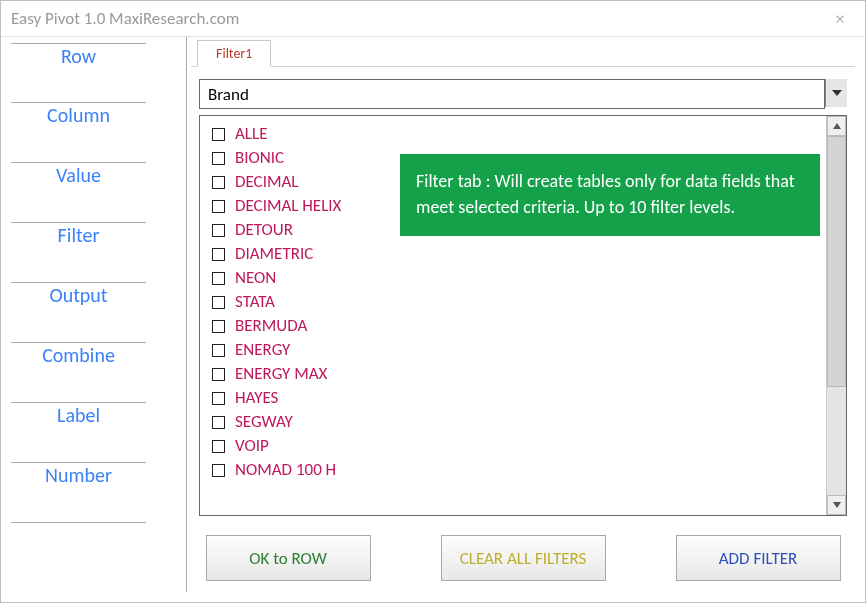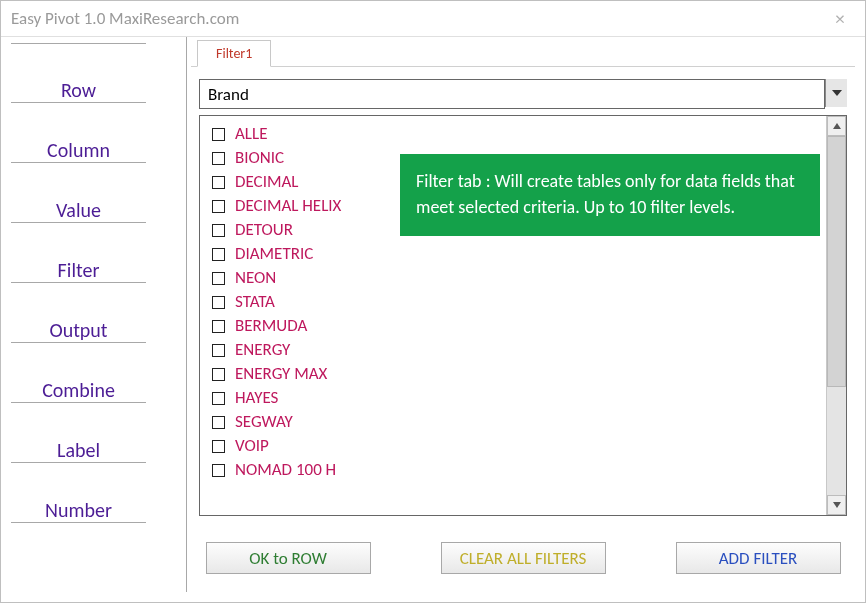--- a/index.html
+++ b/index.html
@@ -44,24 +44,24 @@
 }
 .sidebar {
   width: 135px;
   display: flex;
   flex-direction: column;
   padding-top: 6px;
 }
 .side-tab {
   height: 60px;
   display: flex;
-  align-items: flex-end;
+  align-items: flex-start;
   justify-content: center;
   font-size: 20px;
-  color: #4c1d95;
+  color: #3b82f6;
   border-bottom: 1px solid #a8a8a8;
   cursor: pointer;
   background: #fff;
 }
 .side-tab:first-child { border-top: 1px solid #a8a8a8; }
 .main {
   flex: 1;
   display: flex;
   flex-direction: column;
   border-left: 1px solid #a8a8a8;
@@ -184,21 +184,21 @@
 .buttons {
   height: 62px;
   display: flex;
   align-items: center;
   justify-content: center;
   gap: 70px;
   padding-top: 10px;
 }
 .action-btn {
   min-width: 165px;
-  height: 32px;
+  height: 46px;
   border: 1px solid #a8a8a8;
   background: linear-gradient(#fdfdfd, #e8e8e8);
   font-size: 17px;
   font-weight: 500;
   cursor: pointer;
   display: flex;
   align-items: center;
   justify-content: center;
 }
 .btn-ok { color: #2e7d32; }

